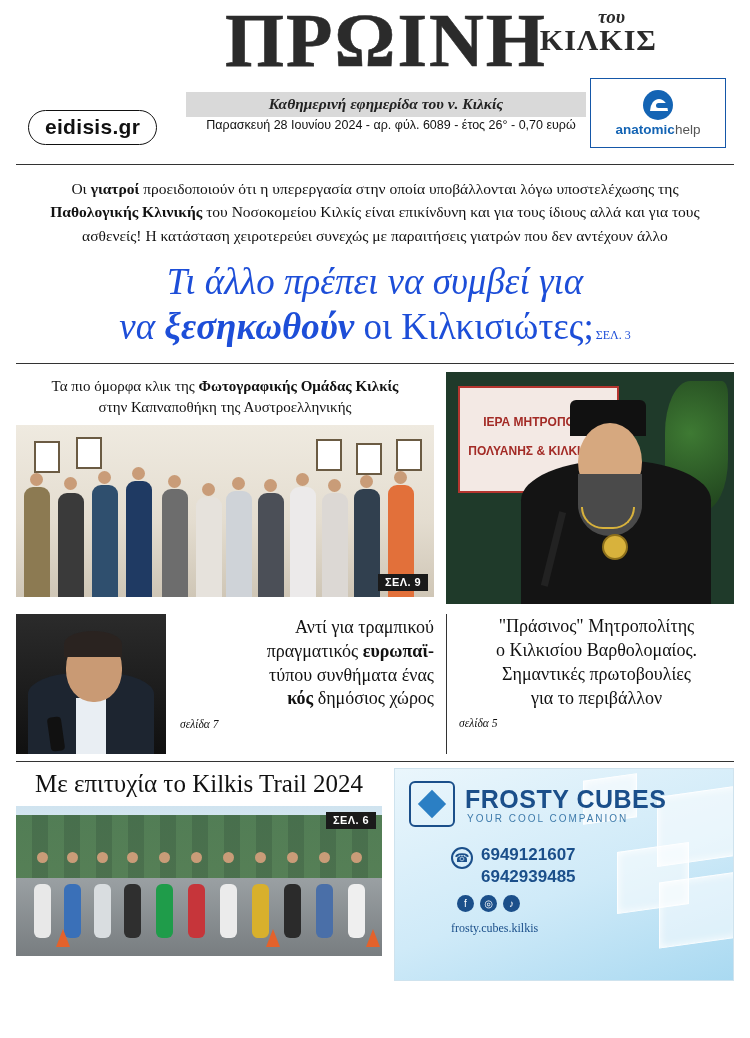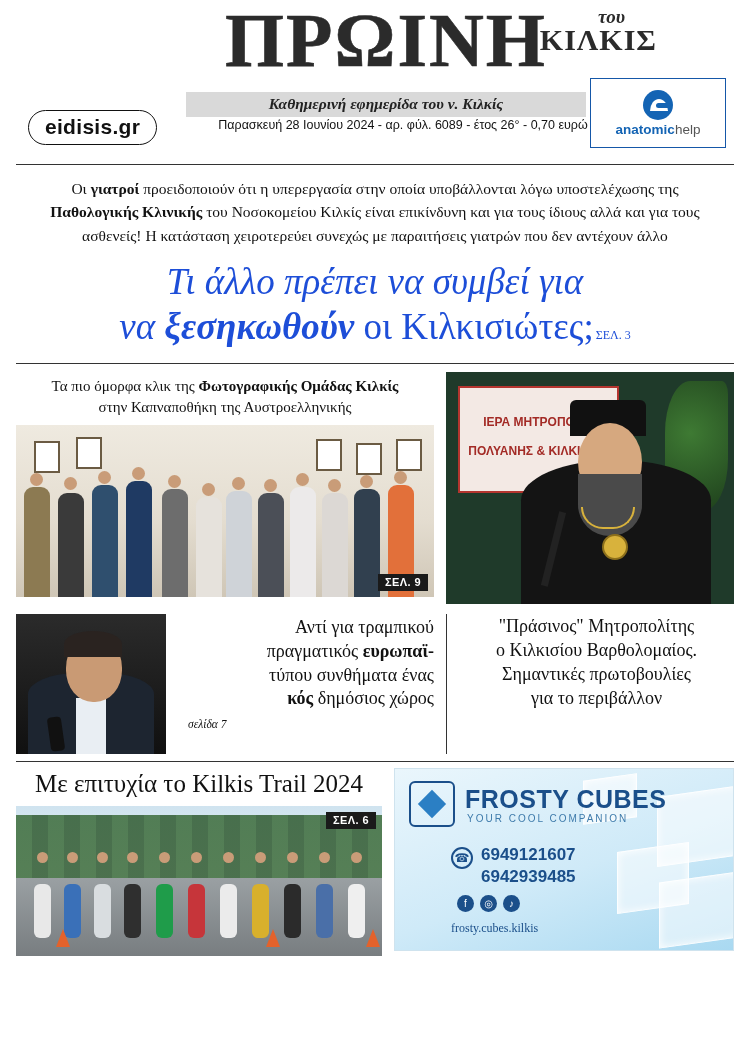--- a/index.html
+++ b/index.html
@@ -111,21 +111,21 @@
     border-radius: 22px;
     padding: 4px 16px 5px;
     font-family: "Liberation Sans", sans-serif;
     font-weight: bold;
     font-size: 21px;
     letter-spacing: .3px;
     color: #111;
   }
   .issue-line {
     position: absolute;
-    left: 182px;
+    left: 170px;
     top: 118px;
     width: 410px;
     text-align: center;
     font-size: 12.5px;
     font-family: "Liberation Sans", sans-serif;
     color: #111;
   }
 
   .ad-box {
     position: absolute;
@@ -332,21 +332,21 @@
   .ph-run .sky { position: absolute; inset: 0 0 52% 0; background: linear-gradient(#cfe3ef, #eef3f5); }
   .ph-run .ground { position: absolute; inset: 48% 0 0 0; background: linear-gradient(#9aa0a3, #787d80); }
   .ph-run .trees { position: absolute; left: 0; right: 0; top: 6%; height: 42%;
     background: repeating-linear-gradient(90deg, #3b6b3a 0 16px, #2f5a30 16px 32px); opacity: .85; }
   .ph-run .runner { position: absolute; bottom: 12%; width: 17px; height: 54px; border-radius: 6px; }
   .ph-run .rhead { position: absolute; width: 11px; height: 11px; border-radius: 50%; background: #c99c78; }
   .ph-run .cone { position: absolute; bottom: 6%; width: 0; height: 0;
     border-left: 7px solid transparent; border-right: 7px solid transparent; border-bottom: 18px solid #e4622b; }
 
   .mid-row { display: flex; gap: 12px; margin-top: 10px; }
-  .mid-left { width: 418px; display: flex; gap: 22px; }
+  .mid-left { width: 418px; display: flex; gap: 14px; }
   .mid-photo { width: 150px; }
   .mid-text {
     flex: 1;
     text-align: right;
     font-size: 18px;
     line-height: 1.32;
     padding-top: 2px;
   }
   .mid-text b { font-weight: bold; }
   .page-ref {
@@ -373,21 +373,21 @@
   .bottom-head {
     text-align: center;
     font-size: 25px;
     padding: 2px 0 8px;
   }
 
   
   .frosty {
     flex: 1;
     position: relative;
-    height: 183px;
+    height: 213px;
     background: linear-gradient(160deg, #eaf6fc 0%, #cfeaf8 55%, #a9d9f1 100%);
     overflow: hidden;
     border: 1px solid #cfe3ee;
     text-align: right;
   }
   .frosty .cube {
     position: absolute;
     background: rgba(255,255,255,.55);
     border: 1px solid rgba(255,255,255,.85);
     transform: skewY(-8deg);
@@ -572,20 +572,21 @@
         </div>
         <div class="page-ref">σελίδα 7</div>
       </div>
     </div>
 
     <div class="mid-right vrule" style="padding-left:12px">
       <div>"Πράσινος" Μητροπολίτης</div>
       <div>ο Κιλκισίου Βαρθολομαίος.</div>
       <div>Σημαντικές πρωτοβουλίες</div>
       <div>για το περιβάλλον</div>
+      <div class="page-ref">σελίδα 5</div>
     </div>
   </div>
 
   <hr class="hrule-thin">
 
   <div class="bottom-row">
     <div class="bottom-left">
       <div class="bottom-head">Με επιτυχία το Kilkis Trail 2024</div>
       <div class="photo ph-run">
         <div class="sky"></div>

